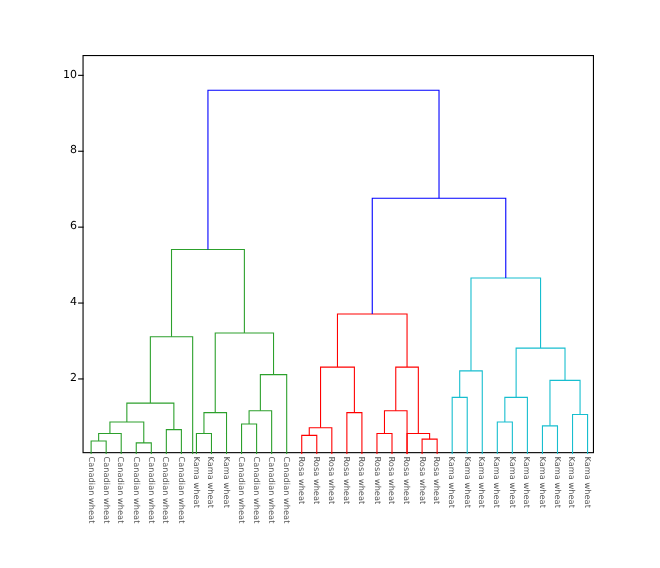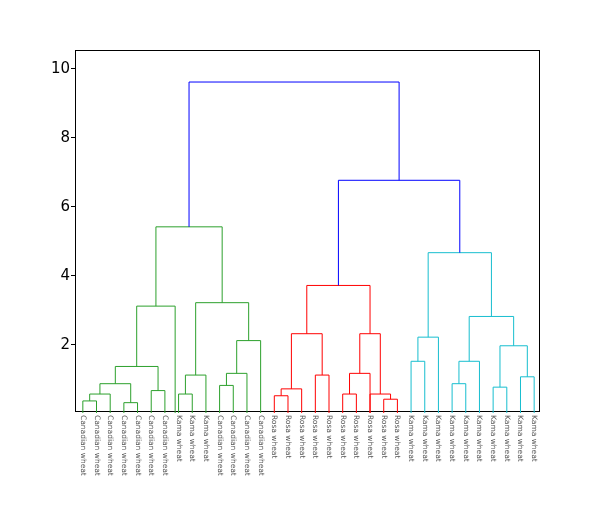--- a/index.html
+++ b/index.html
@@ -13,21 +13,21 @@
   }
   .plot-frame {
     position: absolute;
     border: 1px solid #000;
     box-sizing: border-box;
   }
   .ytick-label {
     position: absolute;
     right: 100%;
     transform: translateY(-50%);
-    font-size: 15px;
+    font-size: 10px;
     color: #000;
     padding-right: 6px;
     white-space: nowrap;
     text-align: center;
   }
   .ytick-mark {
     position: absolute;
     width: 5px;
     height: 1px;
     background: #000;

